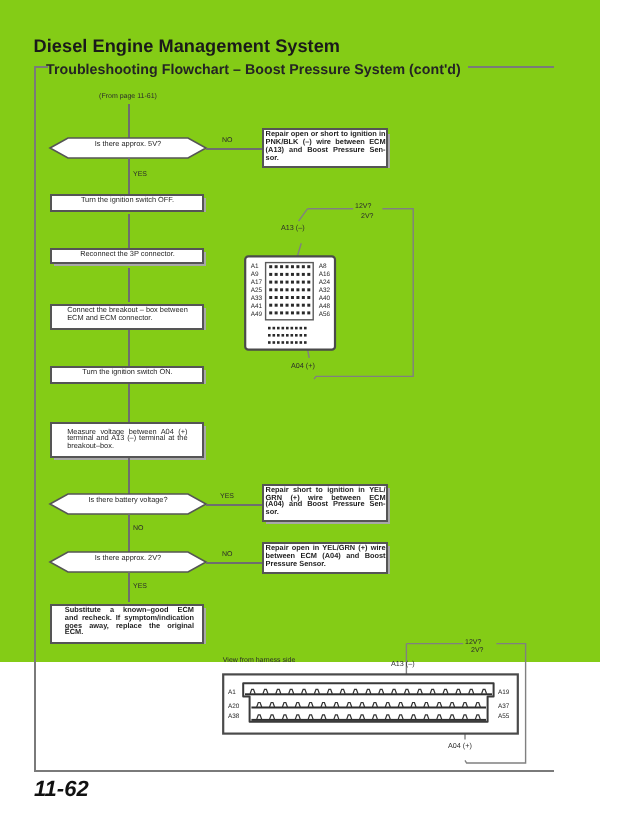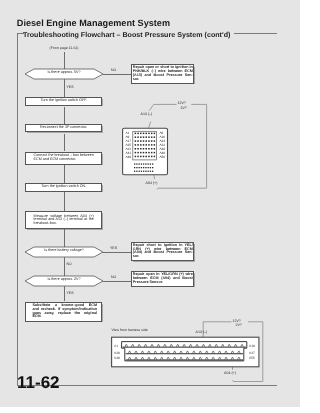--- a/index.html
+++ b/index.html
@@ -1,29 +1,29 @@
 <!DOCTYPE html>
 <html><head>
 <meta charset="utf-8">
 <style>
   html,body{margin:0;padding:0;background:#fff;}
   body{width:300px;height:413px;font-family:"Liberation Sans",sans-serif;overflow:hidden;-webkit-font-smoothing:antialiased;text-rendering:geometricPrecision;}
-  #page{position:relative;width:300px;height:407px;background:#e5e5e5;transform:translateZ(0);will-change:transform;}
+  #page{position:relative;width:300px;height:331px;background:#84cc16;transform:translateZ(0);will-change:transform;}
   .ln{position:absolute;background:#6b6b6b;}
   .t{position:absolute;color:#2b2b2b;line-height:1.18;}
 
   #title{left:16.8px;top:17.7px;font-size:9.1px;font-weight:bold;letter-spacing:0.02px;color:#1a1a1a;}
   #subtitle{left:23px;top:30.6px;font-size:7.1px;font-weight:bold;color:#242424;letter-spacing:0.02px;white-space:nowrap;}
 
   .fr{background:#7a7a7a;}
   #frameTopL{left:17px;top:33px;width:7px;height:1px;}
   #frameV{left:17px;top:33px;width:1px;height:352px;}
   #frameBottom{left:17px;top:385px;width:260px;height:1px;}
   #frameTopR{left:234px;top:33px;width:43px;height:1px;}
-  #pageno{left:17px;top:373px;font-size:17px;font-weight:bold;color:#111;}
+  #pageno{left:17px;top:389px;font-size:11px;font-weight:bold;color:#111;font-style:italic;}
 
   
   .box{position:absolute;border:0.8px solid #555;background:#fff;box-sizing:border-box;}
   .box::after{content:"";position:absolute;left:1.3px;top:1.3px;right:-1.3px;bottom:-1.3px;
               border-right:1.2px solid #a8a8a8;border-bottom:1.2px solid #a8a8a8;z-index:-1;}
   .boxtxt{position:absolute;font-size:3.7px;color:#1f1f1f;line-height:3.82px;}
   .ctr{text-align:center;}
   .jst{text-align:justify;font-weight:bold;}
   .boxtxt span{display:block;}
   .jst span.ln-mid{text-align:justify;text-align-last:justify;}

